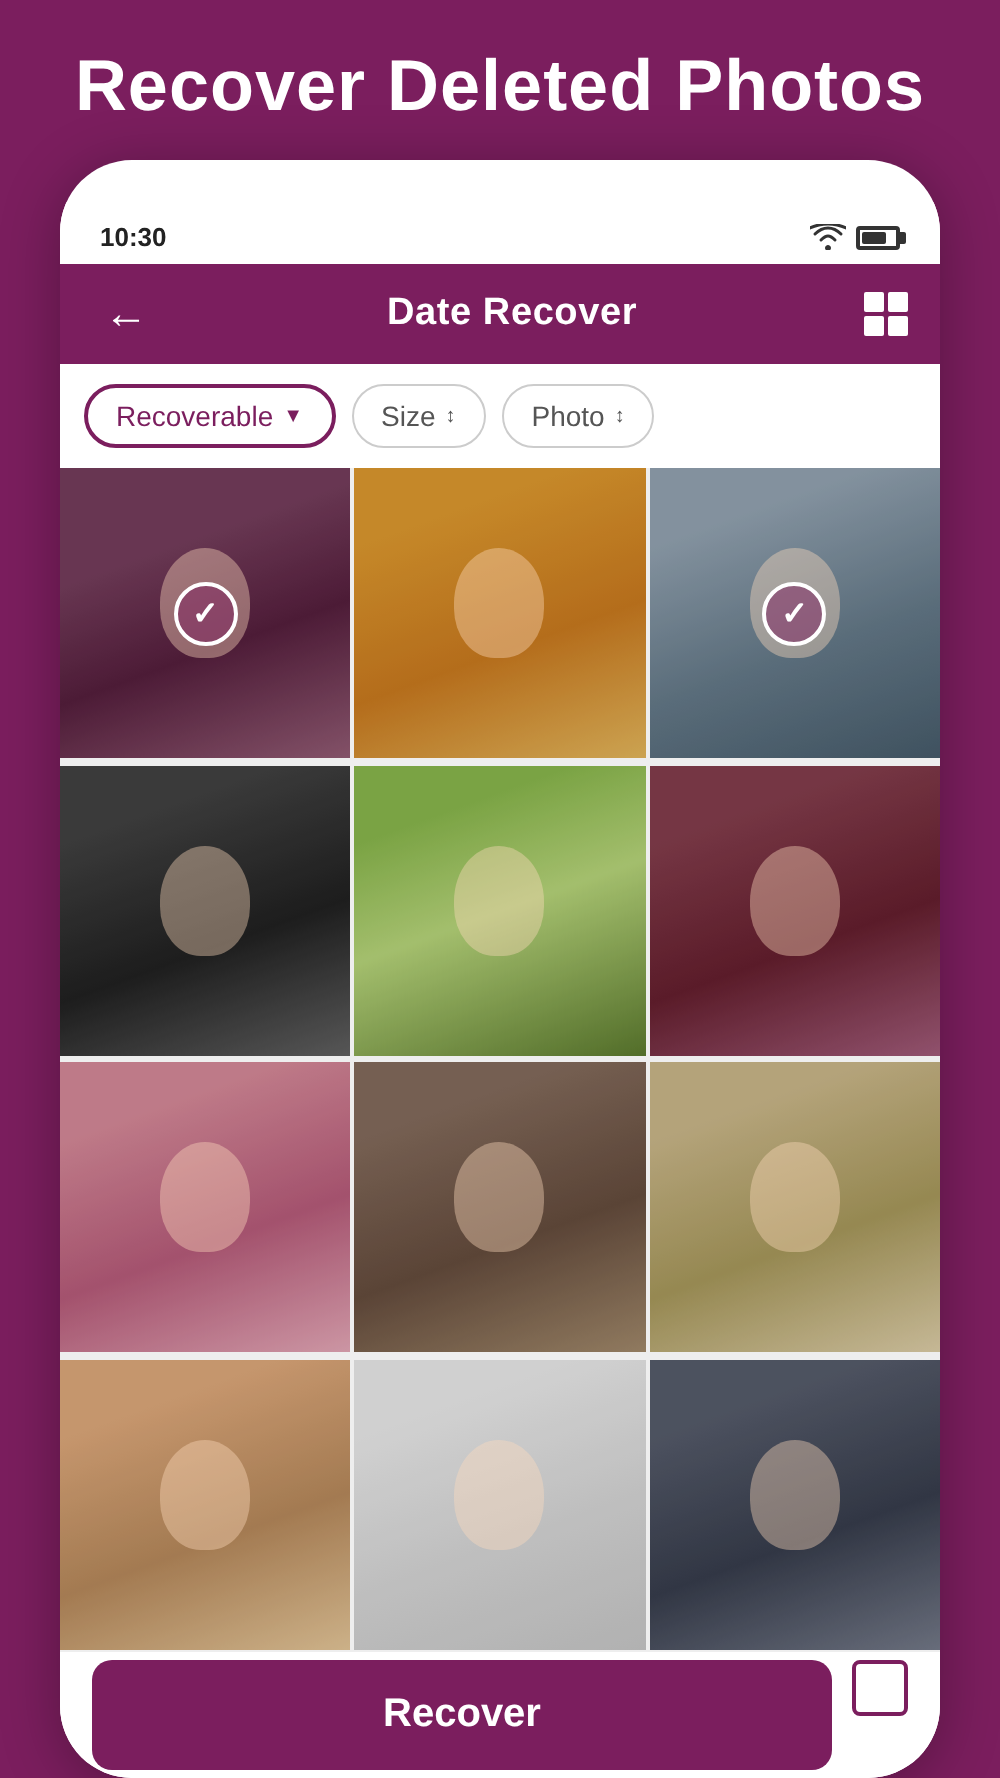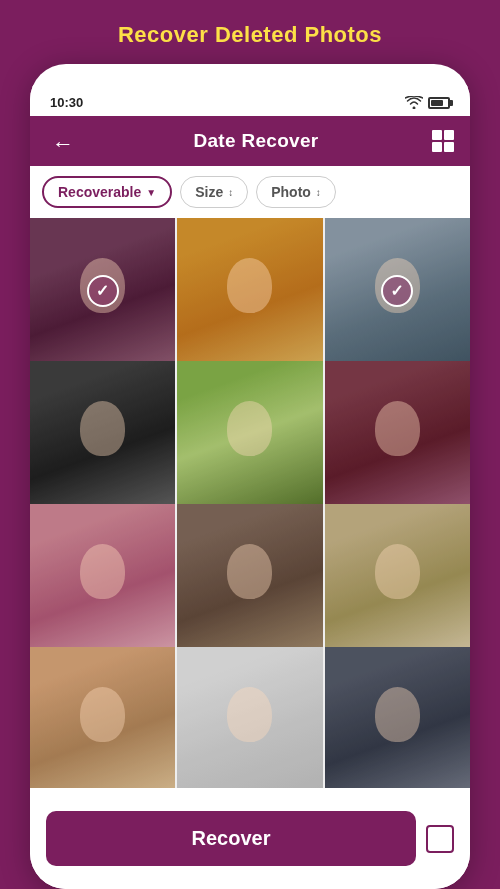--- a/index.html
+++ b/index.html
@@ -9,22 +9,22 @@
       height: 889px;
       background-color: #7b1e5e;
       display: flex;
       flex-direction: column;
       align-items: center;
       font-family: 'Arial', sans-serif;
       overflow: hidden;
     }
 
     .page-title {
-      color: #fde047;
-      font-size: 22px;
+      color: #ffffff;
+      font-size: 36px;
       font-weight: 900;
       text-align: center;
       padding: 22px 20px 16px;
       letter-spacing: 0.5px;
     }
 
     .phone-frame {
       width: 440px;
       background: white;
       border-radius: 36px;
@@ -129,21 +129,21 @@
       background: white;
     }
 
     .filter-btn {
       display: flex;
       align-items: center;
       gap: 5px;
       padding: 6px 14px;
       border-radius: 20px;
       font-size: 14px;
-      font-weight: 700;
+      font-weight: 400;
       cursor: pointer;
     }
 
     .filter-btn.active {
       background: white;
       border: 2px solid #7b1e5e;
       color: #7b1e5e;
     }
 
     .filter-btn.sort {
@@ -195,24 +195,24 @@
       justify-content: center;
     }
 
     .check-overlay .checkmark {
       color: white;
       font-size: 16px;
       font-weight: 700;
     }
 
     .bottom-bar {
-      padding: 23px 16px;
-      background: white;
-      display: flex;
-      align-items: center;
+      padding: 4px 16px;
+      background: white;
+      display: flex;
+      align-items: flex-start;
       gap: 10px;
     }
 
     .recover-btn {
       flex: 1;
       background: #7b1e5e;
       color: white;
       font-size: 20px;
       font-weight: 700;
       border: none;

